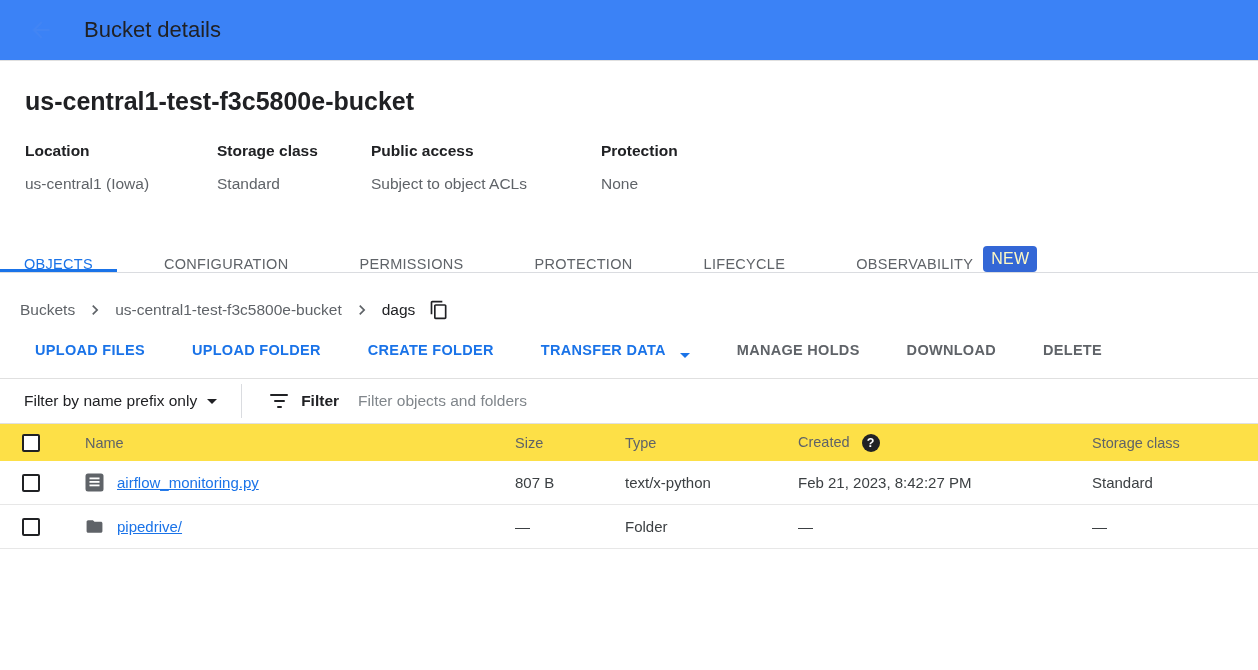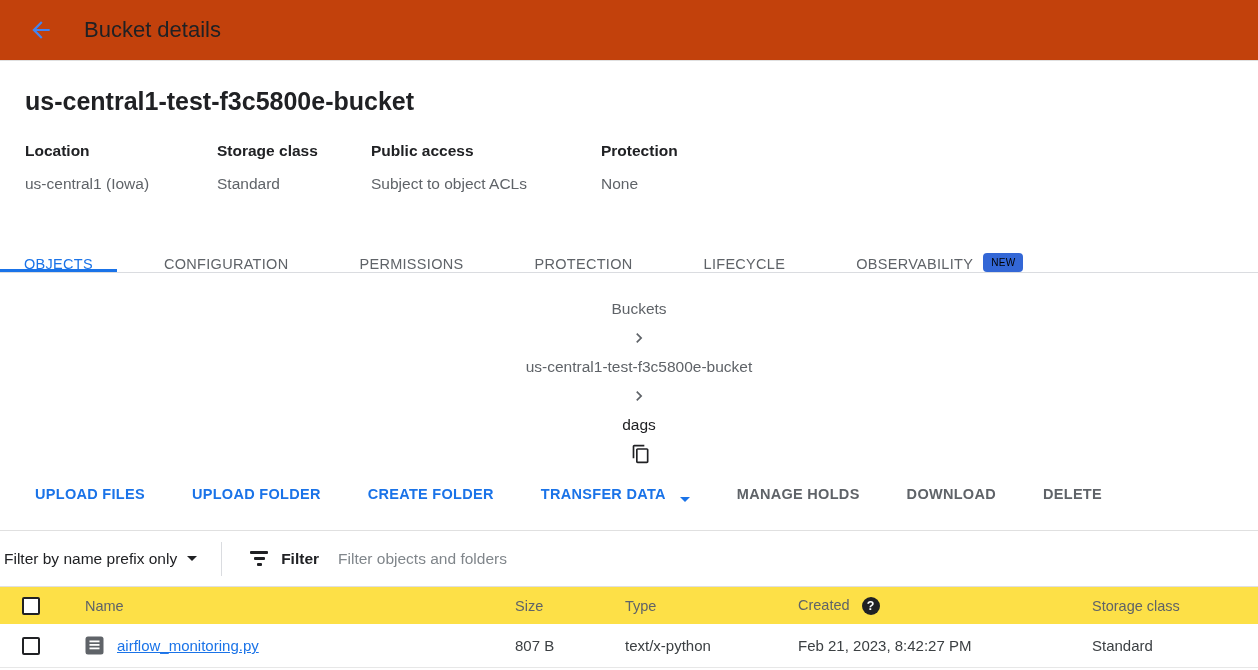--- a/index.html
+++ b/index.html
@@ -1,21 +1,21 @@
 <!DOCTYPE html>
 <html><head>
 <meta charset="utf-8">
 <style>
   * { margin: 0; padding: 0; box-sizing: border-box; }
   html, body { width: 1258px; height: 670px; background: #fff; overflow: hidden; }
   body { font-family: "Liberation Sans", "DejaVu Sans", sans-serif; color: #202124; }
 
   
   .appbar { height: 61px; display: flex; align-items: center; padding-left: 28px;
-            border-bottom: 1px solid #e0e0e0; background: #c2410c; }
+            border-bottom: 1px solid #e0e0e0; background: #3b82f6; }
   .back-btn { width: 26px; height: 26px; display: flex; align-items: center; justify-content: center;
               cursor: pointer; }
   .appbar-title { margin-left: 30px; font-size: 22px; color: #202124; }
 
   
   .overview { padding: 0 25px; }
   .bucket-name { margin-top: 26px; font-size: 25px; font-weight: 700; color: #202124; }
   .meta-row { display: flex; margin-top: 26px; }
   .meta-col { }
   .meta-col:nth-child(1) { width: 192px; }
@@ -25,41 +25,41 @@
   .meta-value { margin-top: 15px; font-size: 15.5px; color: #5f6368; }
 
   
   .tabs { margin-top: 30px; height: 50px; border-bottom: 1px solid #dadce0;
           display: flex; align-items: stretch; padding-left: 24px; gap: 71px; }
   .tab { display: flex; align-items: flex-end; font-size: 14.5px; font-weight: 500;
          letter-spacing: 0.3px; color: #5f6368; cursor: pointer; position: relative; }
   .tab.active { color: #1a73e8; }
   .tab.active::after { content: ""; position: absolute; left: -24px; right: -24px; bottom: 0;
                        height: 3px; background: #1a73e8; }
-  .tab .new-badge { margin-left: 10px; background: #3367d6; color: #000000; font-size: 10px;
+  .tab .new-badge { margin-left: 10px; background: #3367d6; color: #fef9c3; font-size: 16px;
                     font-weight: 400; letter-spacing: 0.3px; padding: 4px 8px; border-radius: 4px; }
 
   
   .breadcrumb { display: flex; align-items: center; padding: 27px 0 0 20px; gap: 10px;
-                font-size: 15.5px; color: #5f6368; flex-direction: column; }
+                font-size: 15.5px; color: #5f6368; }
   .breadcrumb .crumb { cursor: pointer; }
   .breadcrumb .crumb.current { color: #202124; cursor: default; }
   .copy-btn { margin-left: 4px; display: flex; align-items: center; cursor: pointer; }
 
   
   .toolbar { display: flex; align-items: center; padding: 22px 0 0 35px; gap: 47px;
              font-size: 14.5px; font-weight: 500; letter-spacing: 0.3px; }
   .tb-btn { color: #1a73e8; cursor: pointer; display: flex; align-items: flex-end; white-space: nowrap; font-weight: bold; }
   .tb-btn.disabled { color: #5f6368; cursor: default; }
   .caret-down-blue { width: 0; height: 0; border-left: 5px solid transparent; border-right: 5px solid transparent;
                      border-top: 5px solid #1a73e8; margin-left: 14px; display: inline-block; }
 
   
-  .filterbar { margin-top: 28px; height: 57px; border-top: 1px solid #e0e0e0; border-bottom: 1px solid #e0e0e0;
-               display: flex; align-items: center; padding-left: 4px; }
+  .filterbar { margin-top: 20px; height: 46px; border-top: 1px solid #e0e0e0; border-bottom: 1px solid #e0e0e0;
+               display: flex; align-items: center; padding-left: 24px; }
   .filter-scope { display: flex; align-items: center; font-size: 15.5px; color: #202124; cursor: pointer; }
   .caret-down-dark { width: 0; height: 0; border-left: 5px solid transparent; border-right: 5px solid transparent;
                      border-top: 5px solid #202124; margin-left: 10px; display: inline-block; }
   .vdivider { width: 1px; height: 34px; background: #dadce0; margin: 0 28px 0 24px; }
   .filter-icon { display: inline-flex; flex-direction: column; gap: 3.5px; align-items: center; margin-right: 13px; }
   .filter-icon i { display: block; height: 2.5px; background: #202124; border-radius: 1px; }
   .filter-icon i:nth-child(1) { width: 18px; }
   .filter-icon i:nth-child(2) { width: 11px; }
   .filter-icon i:nth-child(3) { width: 5px; }
   .filter-label { font-size: 15.5px; font-weight: 700; color: #202124; }

